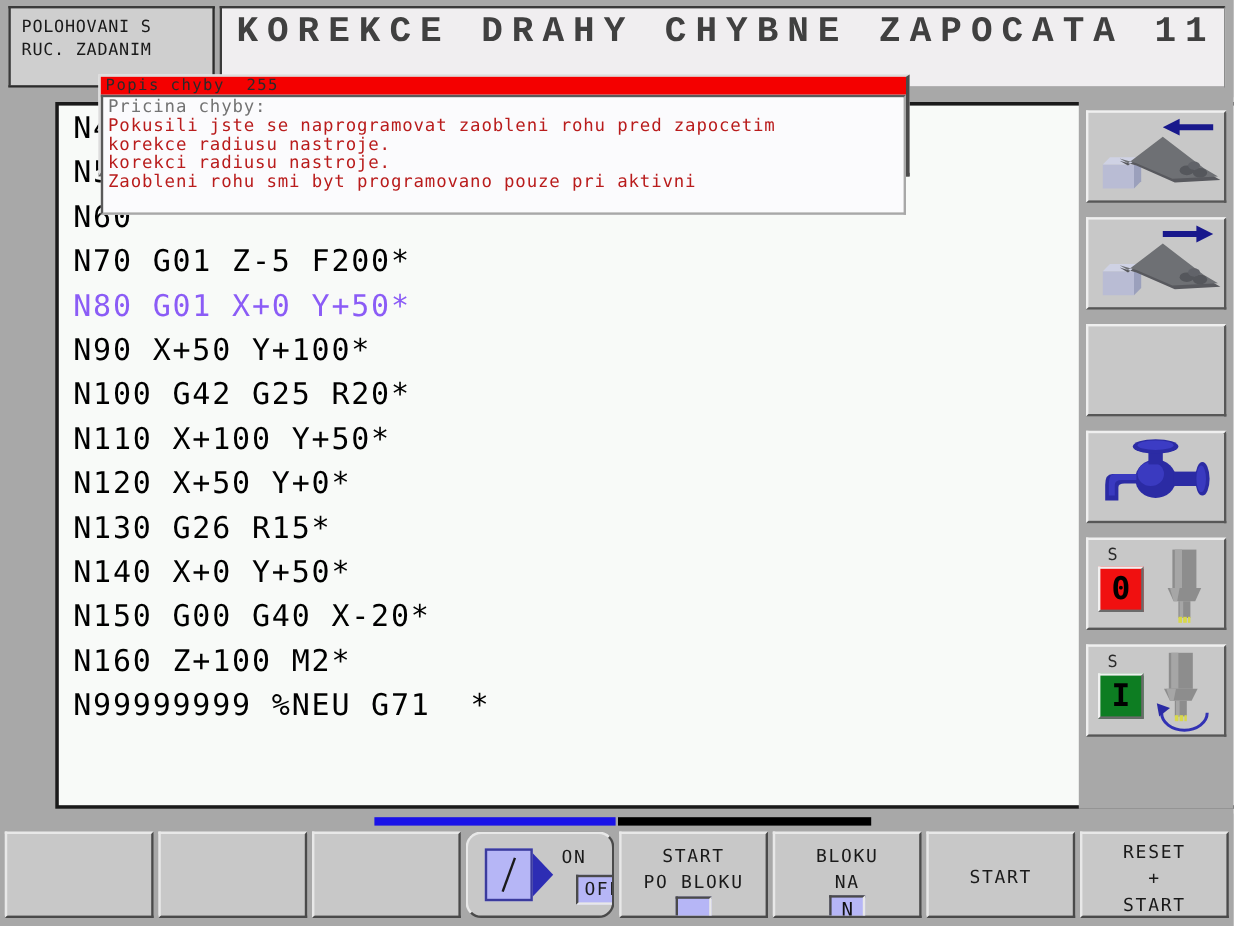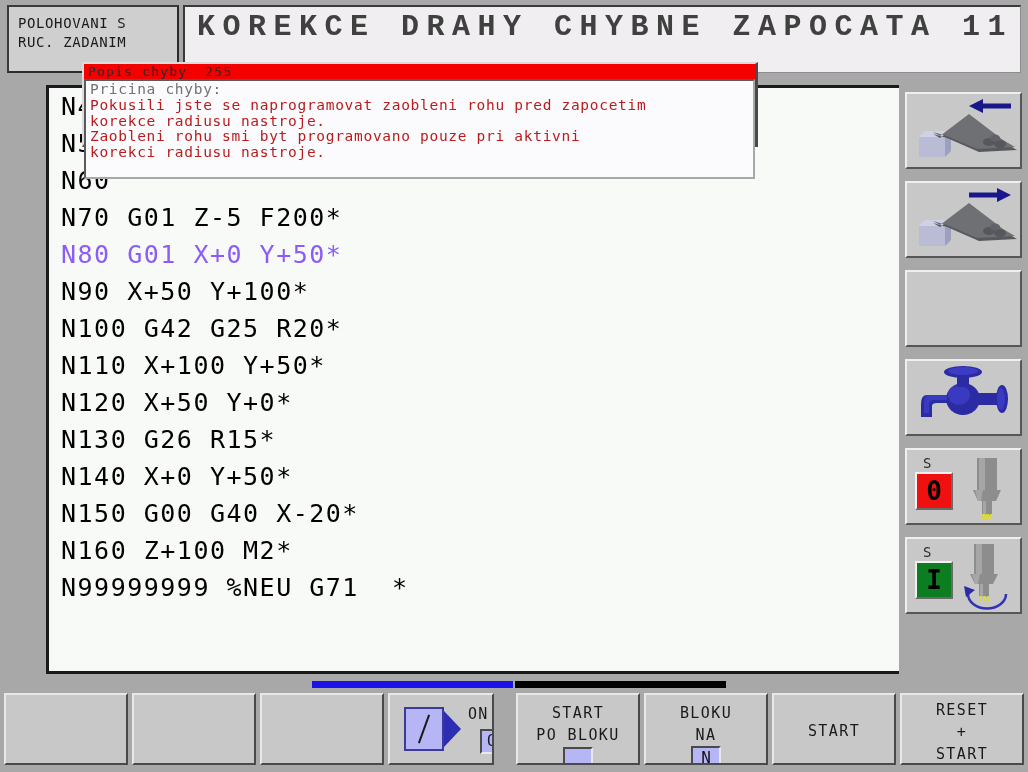--- a/index.html
+++ b/index.html
@@ -369,22 +369,22 @@
       </div>
     <div class="scroll-thumb"></div>
   </div>
 
   <div class="err-dialog">
     <div class="err-title">Popis chyby  255</div>
     <div class="err-body" id="err-body">
         <div class="err-line hl">Pricina chyby:</div>
         <div class="err-line">Pokusili jste se naprogramovat zaobleni rohu pred zapocetim</div>
         <div class="err-line">korekce radiusu nastroje.</div>
+        <div class="err-line">korekci radiusu nastroje.</div>
         <div class="err-line">Zaobleni rohu smi byt programovano pouze pri aktivni</div>
-        <div class="err-line">korekci radiusu nastroje.</div>
       </div>
   </div>
 
   <div class="vkeys">
 
     <div class="vkey" style="top:7px;">
       <svg width="113" height="73" viewBox="0 0 113 73">
         <polygon points="12,43 12,63 38,63 38,43" fill="#b9bcd4"></polygon>
         <polygon points="12,43 18,37 44,37 38,43" fill="#cfd2e4"></polygon>
         <polygon points="38,43 44,37 44,57 38,63" fill="#9ba0bc"></polygon>
@@ -467,21 +467,21 @@
   </div>
 
   <div class="sk-bar"></div>
   <div class="sk-indicator-blue"></div>
   <div class="sk-indicator-black"></div>
 
   <div class="skey" style="left:4px; width:124px;"></div>
   <div class="skey" style="left:132px; width:124px;"></div>
   <div class="skey" style="left:260px; width:124px;"></div>
 
-  <div class="skey" style="left:388px; width:106px;">
+  <div class="skey" style="left:388px; width:124px;border-radius:13px;">
     <div class="tg-wrap">
       <div class="tg-icon">
         <div class="tg-slash"></div>
       </div>
       <div class="tg-arrow"></div>
       <div class="tg-on">ON</div>
       <div class="tg-off">OFF</div>
     </div>
   </div>
 

